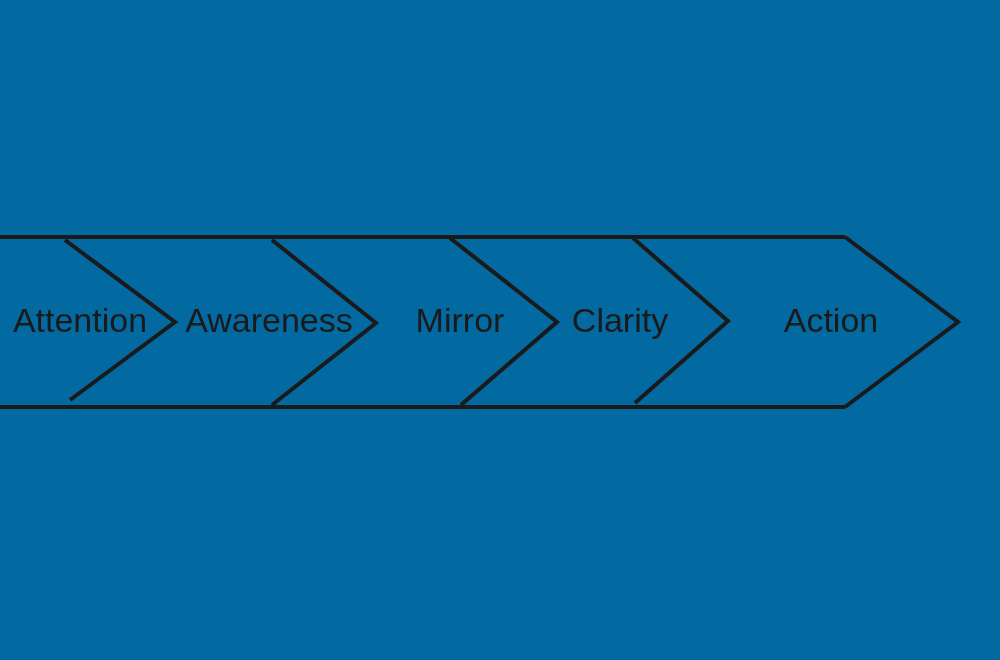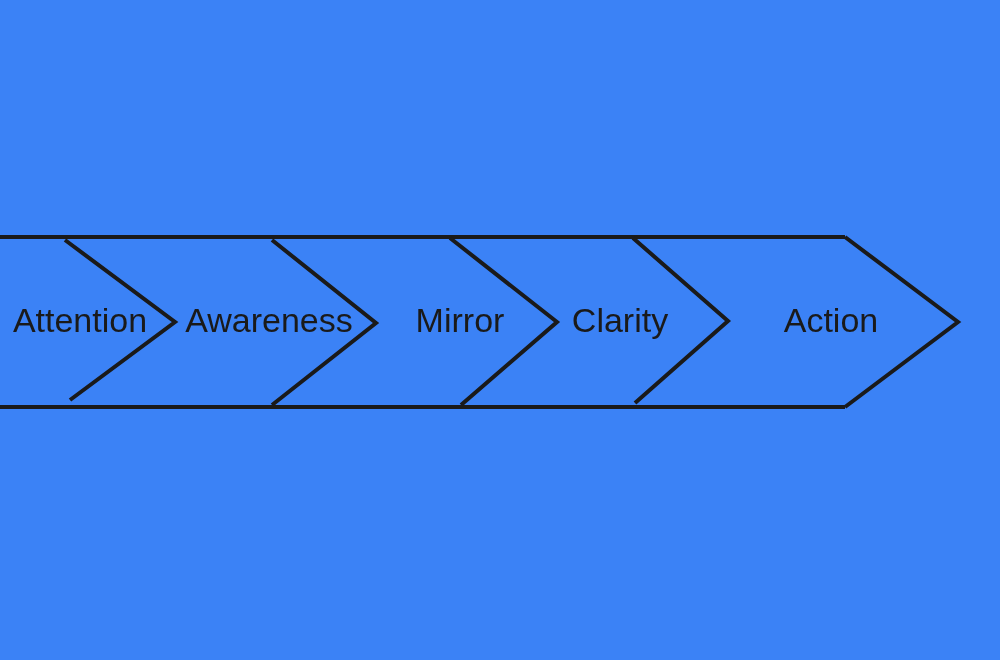--- a/index.html
+++ b/index.html
@@ -10,21 +10,21 @@
   body {
     width: 1000px;
     height: 660px;
     overflow: hidden;
     font-family: "Liberation Sans", sans-serif;
   }
   #canvas {
     position: relative;
     width: 1000px;
     height: 660px;
-    background: #3b82f6;
+    background: #0369a1;
   }
   #diagram-svg {
     position: absolute;
     left: 0;
     top: 0;
     width: 1000px;
     height: 660px;
     display: block;
   }
   .stage-label {

